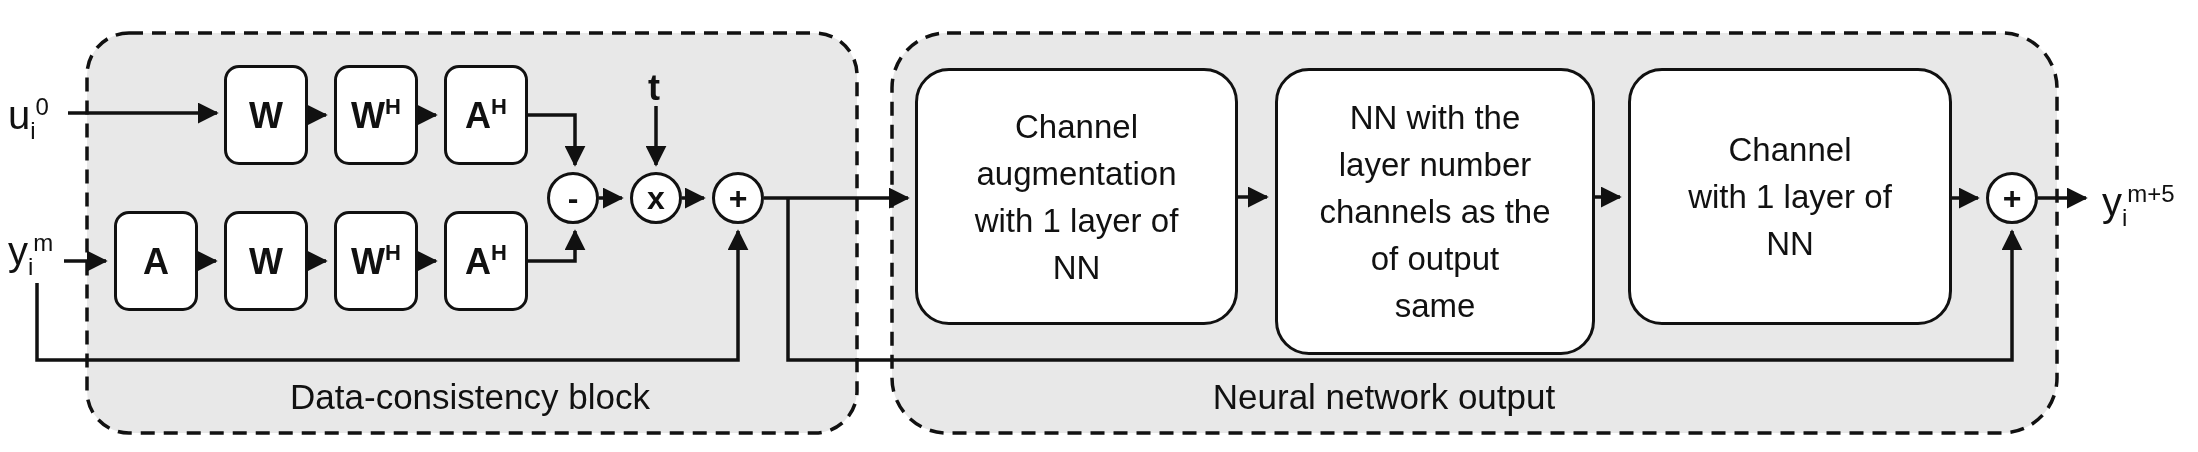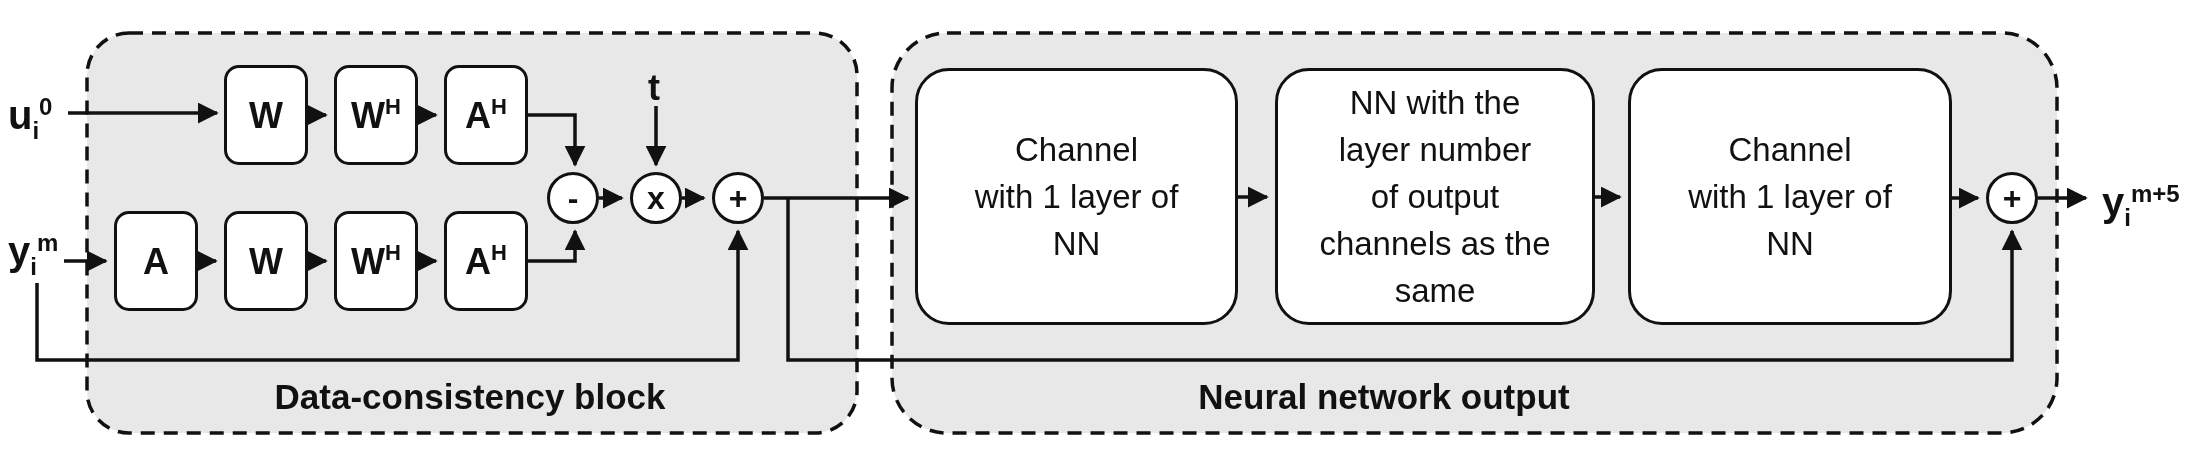--- a/index.html
+++ b/index.html
@@ -10,23 +10,23 @@
   .sbox{position:absolute;width:84px;height:100px;background:#fff;border:3.5px solid #111;
         border-radius:15px;display:flex;align-items:center;justify-content:center;z-index:2}
   .sbox .boxtxt{font-size:36px;font-weight:700;line-height:1}
   .boxtxt sup{font-size:22px;position:relative;top:-1px}
   .op{position:absolute;width:52px;height:52px;background:#fff;border:3.5px solid #111;
       border-radius:50%;display:flex;align-items:center;justify-content:center;
       font-size:32px;font-weight:700;z-index:2;line-height:1}
   .bigbox{position:absolute;background:#fff;border:3px solid #111;border-radius:34px;
           display:flex;flex-direction:column;align-items:center;justify-content:center;
           text-align:center;font-size:33px;line-height:47px;z-index:2}
-  .blocklabel{position:absolute;font-size:35px;font-weight:700;white-space:nowrap;
+  .blocklabel{position:absolute;font-size:35px;font-weight:400;white-space:nowrap;
               transform:translateX(-50%);z-index:2}
-  .mathlabel{position:absolute;font-size:40px;font-weight:700;white-space:nowrap;z-index:2;line-height:1}
+  .mathlabel{position:absolute;font-size:40px;font-weight:400;white-space:nowrap;z-index:2;line-height:1}
   .mathlabel sub{font-size:24px;vertical-align:-10px}
   .mathlabel sup{font-size:24px;vertical-align:14px}
   .tlabel{position:absolute;font-size:36px;font-weight:700;z-index:2;line-height:1}
 </style>
 </head>
 <body>
 
 <div class="canvas">
 
   <svg class="layer" width="2198" height="452" viewBox="0 0 2198 452">
@@ -93,28 +93,29 @@
   </div>
   <div class="op" style="left:712px;top:172px">
     <span>+</span>
   </div>
   <div class="op" style="left:1986px;top:172px">
     <span>+</span>
   </div>
 
   <div class="bigbox" style="left:915px;top:68px;width:323px;height:257px">
     <div>Channel</div>
+    <div>augmentation</div>
     <div>with 1 layer of</div>
     <div>NN</div>
   </div>
-  <div class="bigbox" style="left:1275px;top:68px;width:320px;height:257px">
+  <div class="bigbox" style="left:1275px;top:68px;width:320px;height:287px">
     <div>NN with the</div>
     <div>layer number</div>
+    <div>channels as the</div>
     <div>of output</div>
-    <div>channels as the</div>
     <div>same</div>
   </div>
   <div class="bigbox" style="left:1628px;top:68px;width:324px;height:257px">
     <div>Channel</div>
     <div>with 1 layer of</div>
     <div>NN</div>
   </div>
 
   <div class="blocklabel" style="left:470px;top:377px">Data-consistency block</div>
   <div class="blocklabel" style="left:1384px;top:377px">Neural network output</div>

